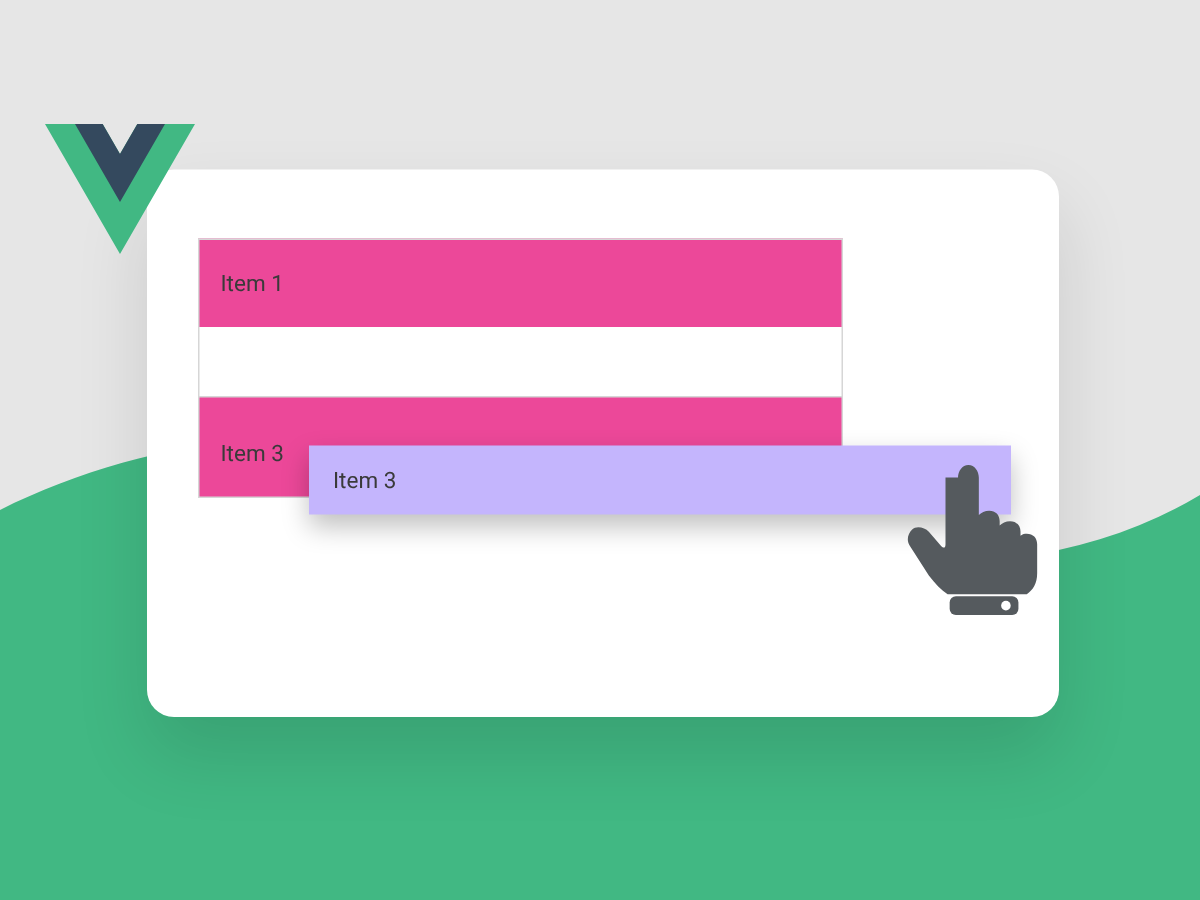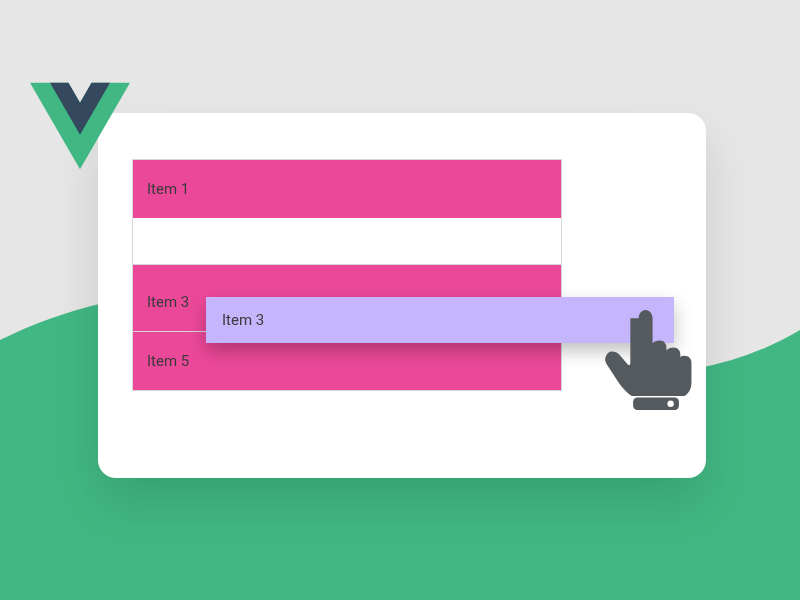--- a/index.html
+++ b/index.html
@@ -99,23 +99,20 @@
 
 <div class="card">
   <div class="list">
     <div class="list-item">
       <span>Item 1</span>
     </div>
     <div class="placeholder-slot"></div>
     <div class="list-item item4">
       <span>Item 3</span>
     </div>
-    <div class="list-item">
-      <span>Item 5</span>
-    </div>
   </div>
 </div>
 
 <div class="dragged-item">
   <span>Item 3</span>
 </div>
 
 <svg class="pointer-icon" viewBox="0 0 64 72" fill="#555a5e">
   <path d="M26 6c0-3 2-6 5-6s5 3 5 6v18c1-1 3-2 5-2 3 0 5 2 5 5v2c1-1 3-2 5-2 3 0 5 2 5 5v2c1-1 2-1 3-1 3 0 5 2 5 5v14c0 5-2 8-5 10H21c-3-2-6-5-9-9L3 39c-2-3-1-6 1-8s6-1 8 1l6 7c1 1 2 1 2-1V6z"></path>
   <rect x="22" y="63" width="33" height="9" rx="3"></rect>

